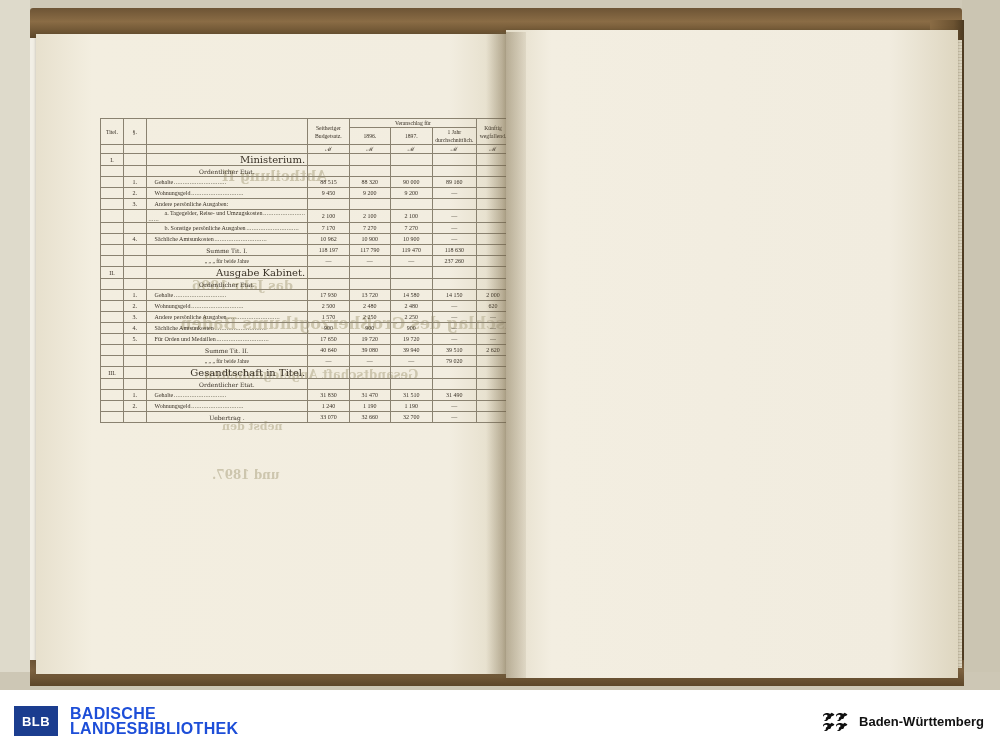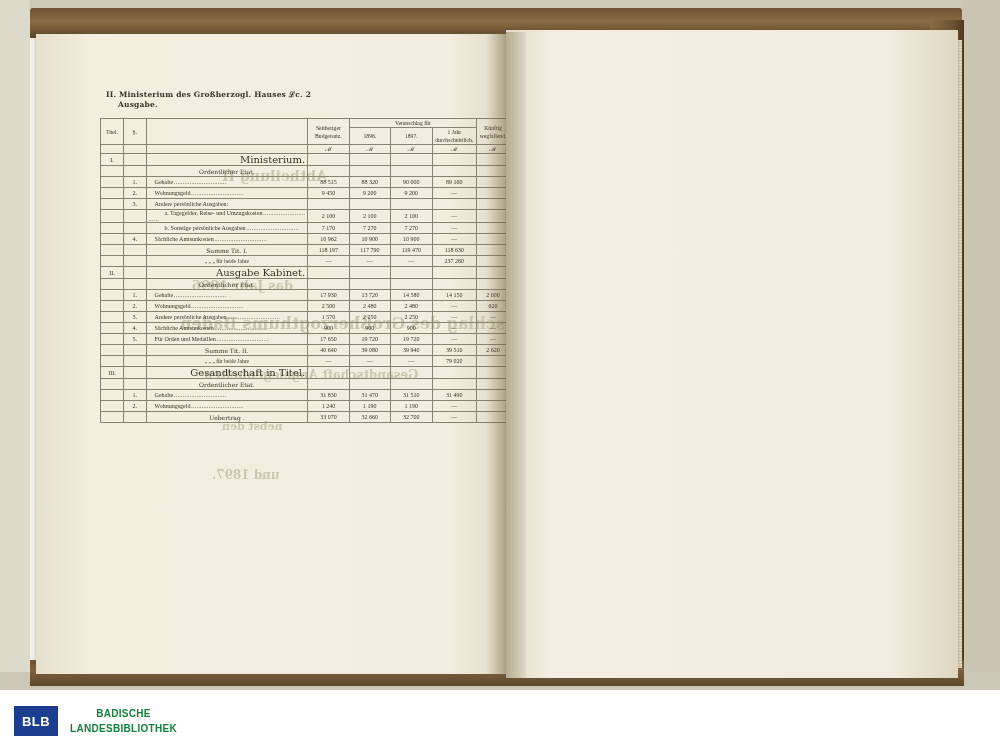--- a/index.html
+++ b/index.html
@@ -136,22 +136,22 @@
     display:flex; align-items:center;
   }
   #blb-logo {
     margin-left:14px; width:44px; height:30px; background:#1b3d8f;
     color:#ffffff; font-family:"Liberation Sans", sans-serif; font-weight:bold;
     font-size:13px; display:flex; align-items:center; justify-content:center;
     letter-spacing:.5px;
   }
   #blb-text {
     margin-left:12px; font-family:"Liberation Sans", sans-serif;
-    font-size:10px; font-weight:bold; color:#15803d; line-height:15px;
-    text-transform:uppercase; letter-spacing:.3px;text-align:center;
+    font-size:16px; font-weight:bold; color:#1d4ed8; line-height:15px;
+    text-transform:uppercase; letter-spacing:.3px;
   }
   #bw {
     margin-left:auto; margin-right:16px; display:flex; align-items:center; gap:9px;
   }
   #bw-crest { width:30px; height:30px; }
   #bw-text {
     font-family:"Liberation Sans", sans-serif; font-size:13px; font-weight:bold; color:#111;
   }
 </style>
 </head>
@@ -175,24 +175,20 @@
     <div class="page-sheet" id="left-page">
       <div id="lp">
 
         <div class="ghost" style="left:150px; top:100px; font-size:14px;">Abtheilung II</div>
         <div class="ghost" style="left:120px; top:210px; font-size:13px;">das Jahr 1896</div>
         <div class="ghost" style="left:108px; top:246px; font-size:16px;">Staatsvoranschlag des Großherzogthums Baden</div>
         <div class="ghost" style="left:132px; top:300px; font-size:12px;">Gesandtschaft Angelegenheiten</div>
         <div class="ghost" style="left:150px; top:352px; font-size:11px;">nebst den</div>
         <div class="ghost" style="left:140px; top:400px; font-size:12px;">und 1897.</div>
 
-        <div id="lp-head-left" class="blackletter">
-          <div>II. Ministerium des Großherzogl. Hauses ℒc. 2</div>
-          <div class="l2">Ausgabe.</div>
-        </div>
 
         <table class="budget">
           <thead>
             <tr>
               <th class="c-tit" rowspan="2">Titel.</th>
               <th class="c-par" rowspan="2">§.</th>
               <th class="c-desc" rowspan="2"></th>
               <th class="c-num" rowspan="2">Seitheriger Budgetsatz.</th>
               <th colspan="3">Veranschlag für</th>
               <th class="c-last" rowspan="2">Künftig wegfallend.</th>
@@ -465,14 +461,25 @@
 
     <div id="gutter"></div>
   </div>
 
   <div id="footer">
     <div id="blb-logo">BLB</div>
     <div id="blb-text">
       <div>BADISCHE</div>
       <div>LANDESBIBLIOTHEK</div>
     </div>
+    <div id="bw">
+      <svg id="bw-crest" viewBox="0 0 30 30">
+        <g fill="#111">
+          <path d="M3 9c1.4-1.6 3.3-2.2 5-1.9 1 .2 1.6.8 2.4.6.6-.2.7-.9 1.3-1 .5 0 .7.5 1.1.8.5.4 1.1.2 1.4.7.3.5-.2 1-.6 1.3-.7.5-1.6.5-2.2 1.1-.5.5-.3 1.3-.8 1.8-.5.5-1.3.3-1.9.6-.8.4-1.1 1.4-1.9 1.8-.9.4-1.9-.1-2.8.2.5-.6 1.3-.8 1.7-1.5.3-.6 0-1.4.4-2 .3-.5 1-.6 1.3-1.1.2-.5 0-1.1-.4-1.4-.8-.6-2-.3-2.8.2-.6.4-.9 1.1-1.2 1.8z"></path>
+          <path d="M3 19c1.4-1.6 3.3-2.2 5-1.9 1 .2 1.6.8 2.4.6.6-.2.7-.9 1.3-1 .5 0 .7.5 1.1.8.5.4 1.1.2 1.4.7.3.5-.2 1-.6 1.3-.7.5-1.6.5-2.2 1.1-.5.5-.3 1.3-.8 1.8-.5.5-1.3.3-1.9.6-.8.4-1.1 1.4-1.9 1.8-.9.4-1.9-.1-2.8.2.5-.6 1.3-.8 1.7-1.5.3-.6 0-1.4.4-2 .3-.5 1-.6 1.3-1.1.2-.5 0-1.1-.4-1.4-.8-.6-2-.3-2.8.2-.6.4-.9 1.1-1.2 1.8z"></path>
+          <path d="M16 9c1.4-1.6 3.3-2.2 5-1.9 1 .2 1.6.8 2.4.6.6-.2.7-.9 1.3-1 .5 0 .7.5 1.1.8.5.4 1.1.2 1.4.7.3.5-.2 1-.6 1.3-.7.5-1.6.5-2.2 1.1-.5.5-.3 1.3-.8 1.8-.5.5-1.3.3-1.9.6-.8.4-1.1 1.4-1.9 1.8-.9.4-1.9-.1-2.8.2.5-.6 1.3-.8 1.7-1.5.3-.6 0-1.4.4-2 .3-.5 1-.6 1.3-1.1.2-.5 0-1.1-.4-1.4-.8-.6-2-.3-2.8.2-.6.4-.9 1.1-1.2 1.8z"></path>
+          <path d="M16 19c1.4-1.6 3.3-2.2 5-1.9 1 .2 1.6.8 2.4.6.6-.2.7-.9 1.3-1 .5 0 .7.5 1.1.8.5.4 1.1.2 1.4.7.3.5-.2 1-.6 1.3-.7.5-1.6.5-2.2 1.1-.5.5-.3 1.3-.8 1.8-.5.5-1.3.3-1.9.6-.8.4-1.1 1.4-1.9 1.8-.9.4-1.9-.1-2.8.2.5-.6 1.3-.8 1.7-1.5.3-.6 0-1.4.4-2 .3-.5 1-.6 1.3-1.1.2-.5 0-1.1-.4-1.4-.8-.6-2-.3-2.8.2-.6.4-.9 1.1-1.2 1.8z"></path>
+        </g>
+      </svg>
+      <div id="bw-text">Baden-Württemberg</div>
+    </div>
   </div>
 </div>
 
 </body></html>

